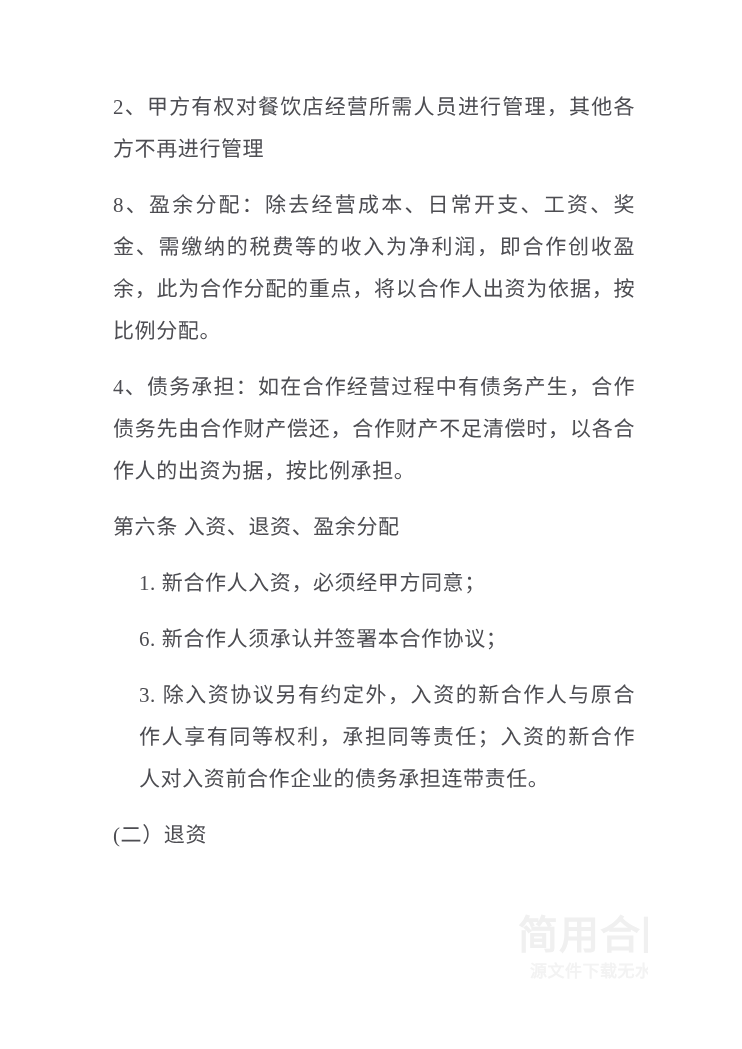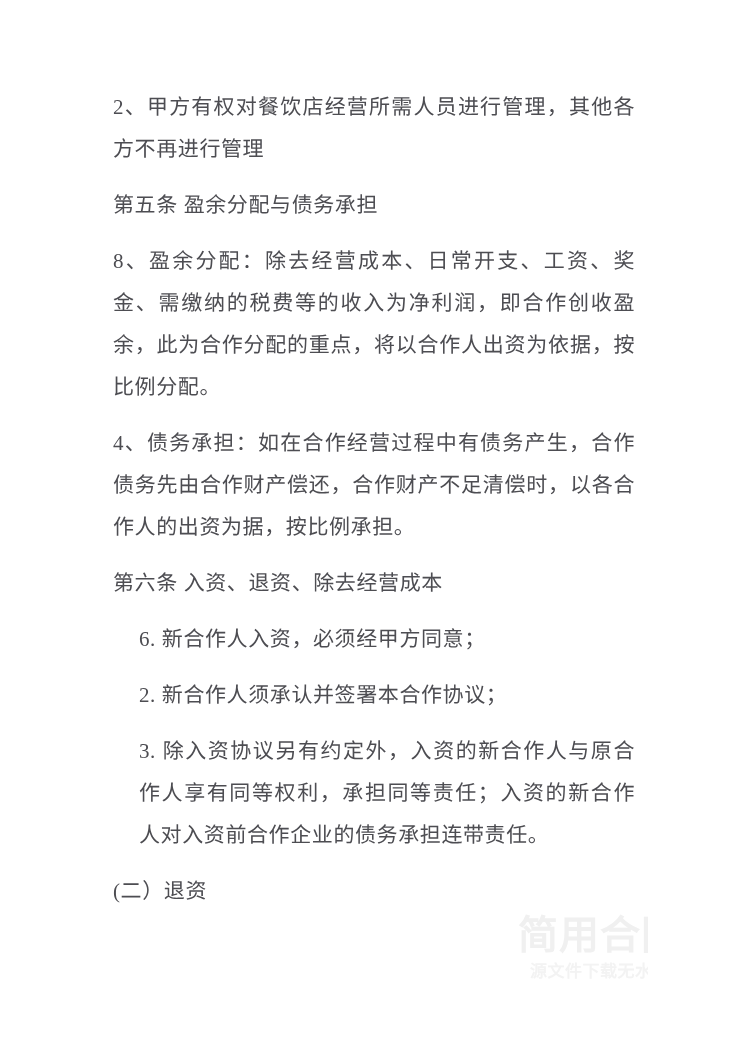--- a/index.html
+++ b/index.html
@@ -82,32 +82,31 @@
 </style>
 </head>
 <body>
 
 <div class="page">
 
   <div class="doc-body">
 
     <p class="para">2、甲方有权对餐饮店经营所需人员进行管理，其他各方不再进行管理</p>
 
-    <p class="para heading">第五条 盈余分配与债务承担</p>
 
     <p class="para">8、盈余分配：除去经营成本、日常开支、工资、奖金、需缴纳的税费等的收入为净利润，即合作创收盈余，此为合作分配的重点，将以合作人出资为依据，按比例分配。</p>
 
     <p class="para">4、债务承担：如在合作经营过程中有债务产生，合作债务先由合作财产偿还，合作财产不足清偿时，以各合作人的出资为据，按比例承担。</p>
 
-    <p class="para heading">第六条 入资、退资、除去经营成本</p>
+    <p class="para heading">第六条 入资、退资、盈余分配</p>
 
 
-    <p class="para numbered">6. 新合作人入资，必须经甲方同意；</p>
+    <p class="para numbered">1. 新合作人入资，必须经甲方同意；</p>
 
-    <p class="para numbered">2. 新合作人须承认并签署本合作协议；</p>
+    <p class="para numbered">6. 新合作人须承认并签署本合作协议；</p>
 
     <p class="para numbered">3. 除入资协议另有约定外，入资的新合作人与原合作人享有同等权利，承担同等责任；入资的新合作人对入资前合作企业的债务承担连带责任。</p>
 
     <p class="para sub-label last">(二）退资</p>
 
   </div>
 
   <div class="watermark">
     <div class="watermark-title">简用合同</div>
     <div class="watermark-sub">源文件下载无水印</div>

